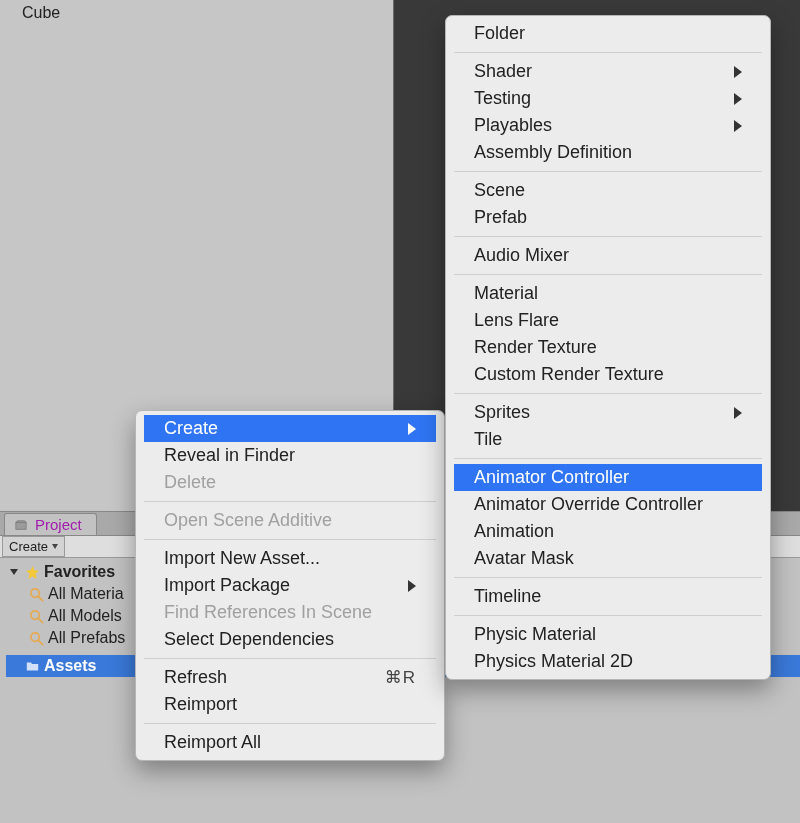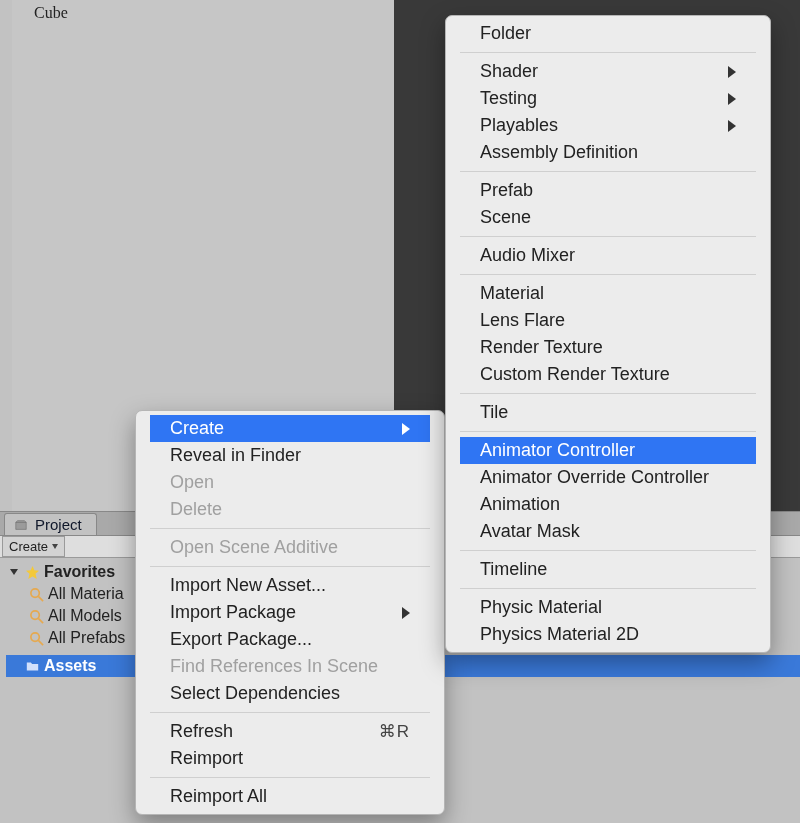--- a/index.html
+++ b/index.html
@@ -1,22 +1,22 @@
 <!DOCTYPE html>
 <html><head>
 <meta charset="utf-8">
 <style>
   * { box-sizing: border-box; margin: 0; padding: 0; }
   html, body { width: 800px; height: 823px; overflow: hidden; font-family: -apple-system, "Helvetica Neue", Arial, sans-serif; }
   body { position: relative; background: #c2c2c2; }
 
   
   .hierarchy-panel {
-    position: absolute; left: 12px; top: 0; width: 394px; height: 511px;
-    background: #c6c6c6; border-right: 1px solid #6b6b6b; font-family: Liberation Serif, serif;
+    position: absolute; left: 0; top: 0; width: 394px; height: 511px;
+    background: #c6c6c6; border-right: 1px solid #6b6b6b;
   }
   .hierarchy-item {
     font-size: 16px; color: #222; padding: 4px 0 0 22px;
   }
 
   
   .viewport {
     position: absolute; left: 394px; top: 0; right: 0; height: 511px;
     background: #393939;
   }
@@ -25,21 +25,21 @@
   .project-panel {
     position: absolute; left: 0; top: 511px; right: 0; bottom: 0;
     background: #c2c2c2; border-top: 1px solid #888;
   }
   .project-tab-row {
     height: 24px; background: #a9a9a9; display: flex; align-items: flex-end;
     border-bottom: 1px solid #888;
   }
   .project-tab {
     background: #c2c2c2; border: 1px solid #888; border-bottom: none;
-    font-size: 15px; color: #0f172a; padding: 2px 14px 2px 8px;
+    font-size: 15px; color: #a21caf; padding: 2px 14px 2px 8px;
     border-top-left-radius: 3px; border-top-right-radius: 3px;
     display: flex; align-items: center; gap: 6px; margin-left: 4px;
   }
   .create-row { height: 22px; background: #dedede; border-bottom: 1px solid #9a9a9a; display:flex; align-items:center;}
   .create-btn {
     font-size: 13px; color: #222; background: #d3d3d3; border: 1px solid #9a9a9a;
     padding: 2px 6px; margin-left: 2px; display:flex; align-items:center; gap:4px;
   }
   .project-tree { padding: 3px 0 0 6px; font-size: 16px; color: #222; }
   .tree-row { display:flex; align-items:center; padding:1px 4px; gap:4px; height:22px;}
@@ -54,21 +54,21 @@
   .icon.star svg { fill:#f3c93a; }
   .icon.search svg { stroke:#e6a94f; fill:none; stroke-width:1.8; }
   .icon.folder svg { fill:#5c5c5c; }
   .icon.folder.sel svg { fill:#d2e0fb; }
   .icon.proj svg { fill:#9b9b9b; stroke:#555; stroke-width:0.5;}
 
   
   .menu {
     position: absolute; background: #ececec; border: 1px solid #b5b5b5;
     border-radius: 7px; box-shadow: 0 10px 24px rgba(0,0,0,0.35);
-    font-size: 18px; color: #222; padding: 4px 14px;
+    font-size: 18px; color: #222; padding: 4px 8px;
   }
   .menu1 { left: 135px; top: 410px; width: 310px; }
   .menu2 { left: 445px; top: 15px; width: 326px; }
   .menu-item {
     padding: 3px 20px; display:flex; align-items:center; justify-content:space-between;
     white-space: nowrap;
   }
   .menu-item.disabled { color: #a0a0a0; }
   .menu-item.highlight { background: #2f75f3; color: #fff; }
   .menu-sep { height: 1px; background: #cfcfcf; margin: 5px 0; }
@@ -154,40 +154,34 @@
 
 <div class="menu menu1" id="menu1">
     <div class="menu-item highlight">
       <span>Create</span>
       <span class="submenu-arrow"></span>
     </div>
     <div class="menu-item">
       <span>Reveal in Finder</span>
     </div>
     <div class="menu-item disabled">
-      <span>Open</span>
-    </div>
-    <div class="menu-item disabled">
       <span>Delete</span>
     </div>
     <div class="menu-sep"></div>
     <div class="menu-item disabled">
       <span>Open Scene Additive</span>
     </div>
     <div class="menu-sep"></div>
     <div class="menu-item">
       <span>Import New Asset...</span>
     </div>
     <div class="menu-item">
       <span>Import Package</span>
       <span class="submenu-arrow"></span>
     </div>
-    <div class="menu-item">
-      <span>Export Package...</span>
-    </div>
     <div class="menu-item disabled">
       <span>Find References In Scene</span>
     </div>
     <div class="menu-item">
       <span>Select Dependencies</span>
     </div>
     <div class="menu-sep"></div>
     <div class="menu-item">
       <span>Refresh</span>
       <span class="shortcut">⌘R</span>
@@ -216,43 +210,47 @@
     </div>
     <div class="menu-item">
       <span>Playables</span>
       <span class="submenu-arrow"></span>
     </div>
     <div class="menu-item">
       <span>Assembly Definition</span>
     </div>
     <div class="menu-sep"></div>
     <div class="menu-item">
+      <span>Scene</span>
+    </div>
+    <div class="menu-item">
       <span>Prefab</span>
     </div>
-    <div class="menu-item">
-      <span>Scene</span>
-    </div>
     <div class="menu-sep"></div>
     <div class="menu-item">
       <span>Audio Mixer</span>
     </div>
     <div class="menu-sep"></div>
     <div class="menu-item">
       <span>Material</span>
     </div>
     <div class="menu-item">
       <span>Lens Flare</span>
     </div>
     <div class="menu-item">
       <span>Render Texture</span>
     </div>
     <div class="menu-item">
       <span>Custom Render Texture</span>
     </div>
     <div class="menu-sep"></div>
+    <div class="menu-item">
+      <span>Sprites</span>
+      <span class="submenu-arrow"></span>
+    </div>
     <div class="menu-item">
       <span>Tile</span>
     </div>
     <div class="menu-sep"></div>
     <div class="menu-item highlight">
       <span>Animator Controller</span>
     </div>
     <div class="menu-item">
       <span>Animator Override Controller</span>
     </div>

